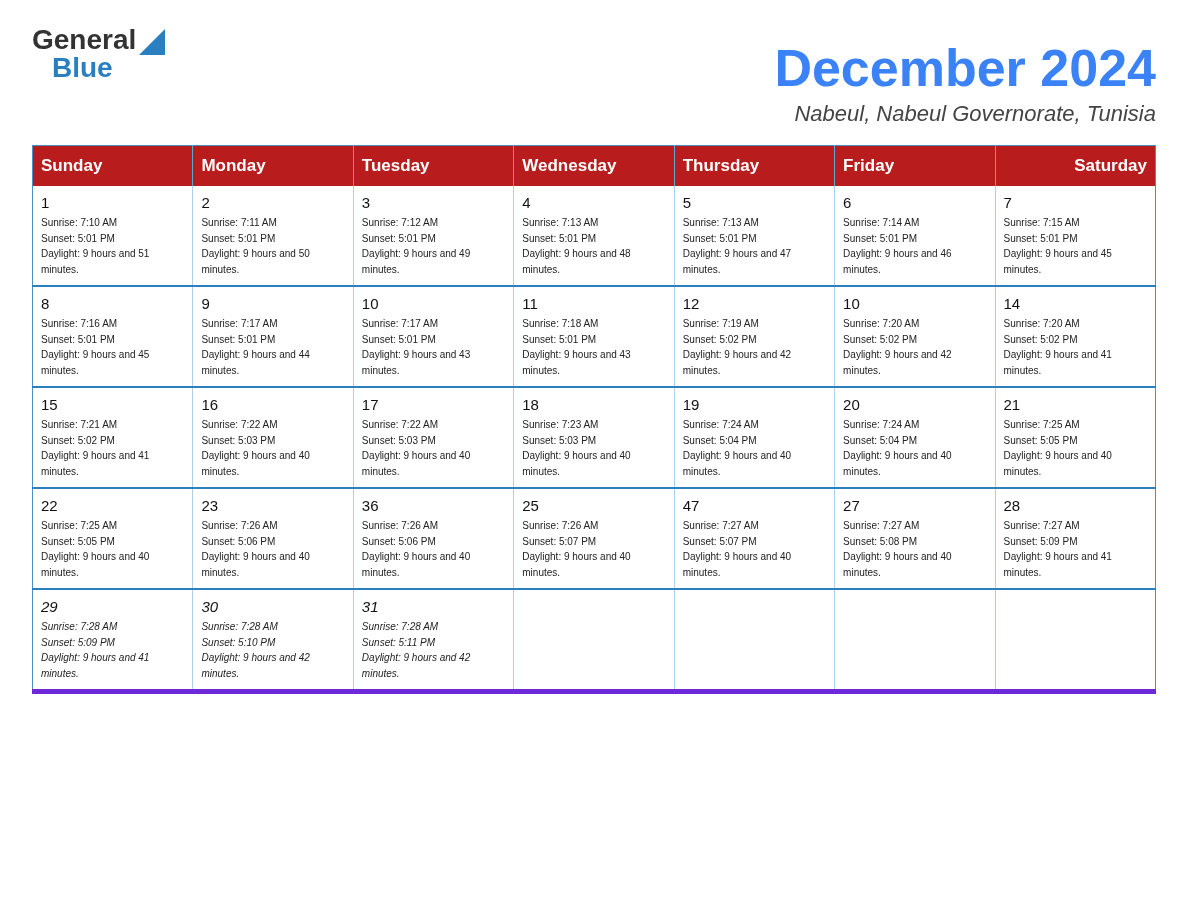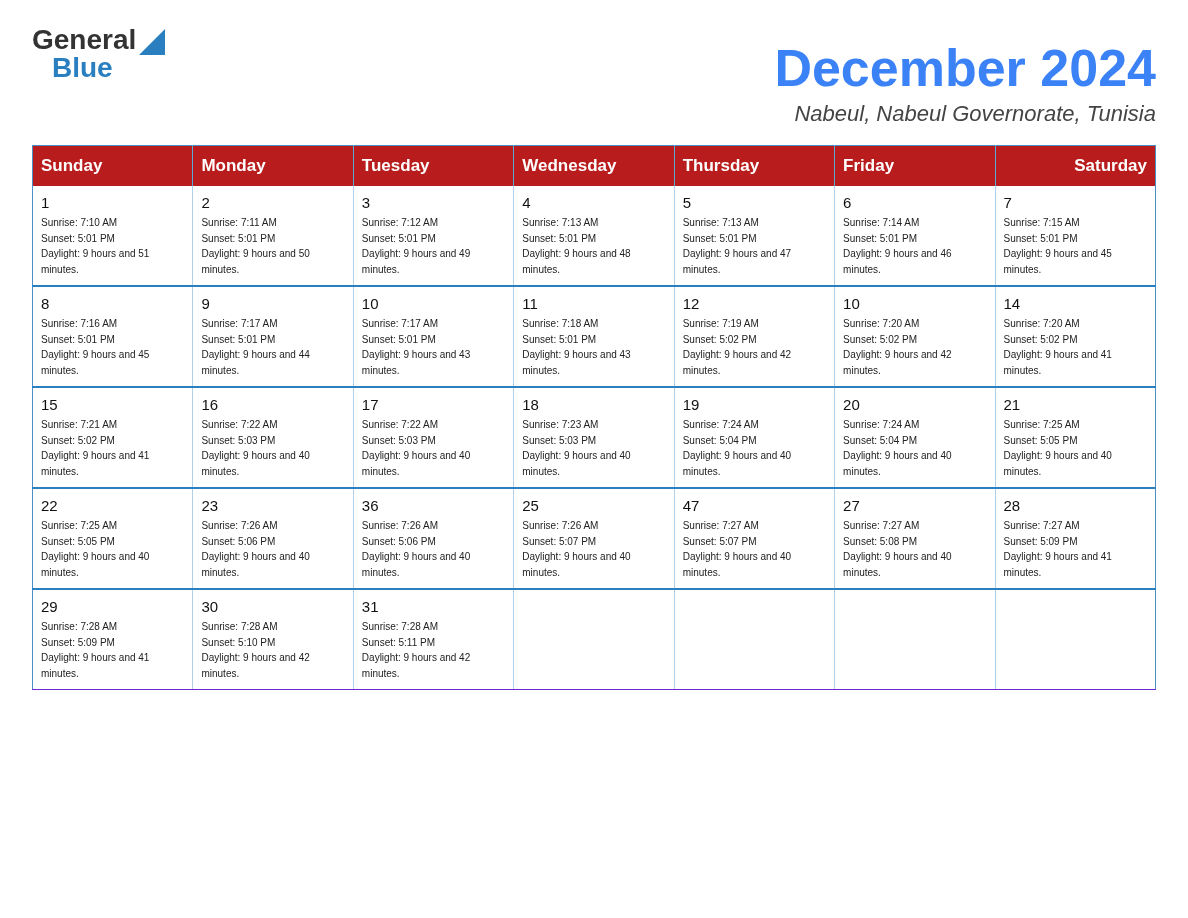--- a/index.html
+++ b/index.html
@@ -59,21 +59,22 @@
       font-size: 13.5px;
       color: #222;
       width: 14.28%;
       min-height: 100px;
       background: #fff;
     }
     .calendar-table tbody tr td:last-child {
       border-right: none;
     }
     .calendar-table tbody tr:last-child td {
-      border-bottom: 1px solid #6d28d9;
+      border-bottom: 5px solid #6d28d9;
+      font-style: italic;
     }
     .day-number {
       font-size: 15px;
       font-weight: normal;
       color: #111;
       margin-bottom: 4px;
       display: block;
     }
     .day-info {
       font-size: 10px;

